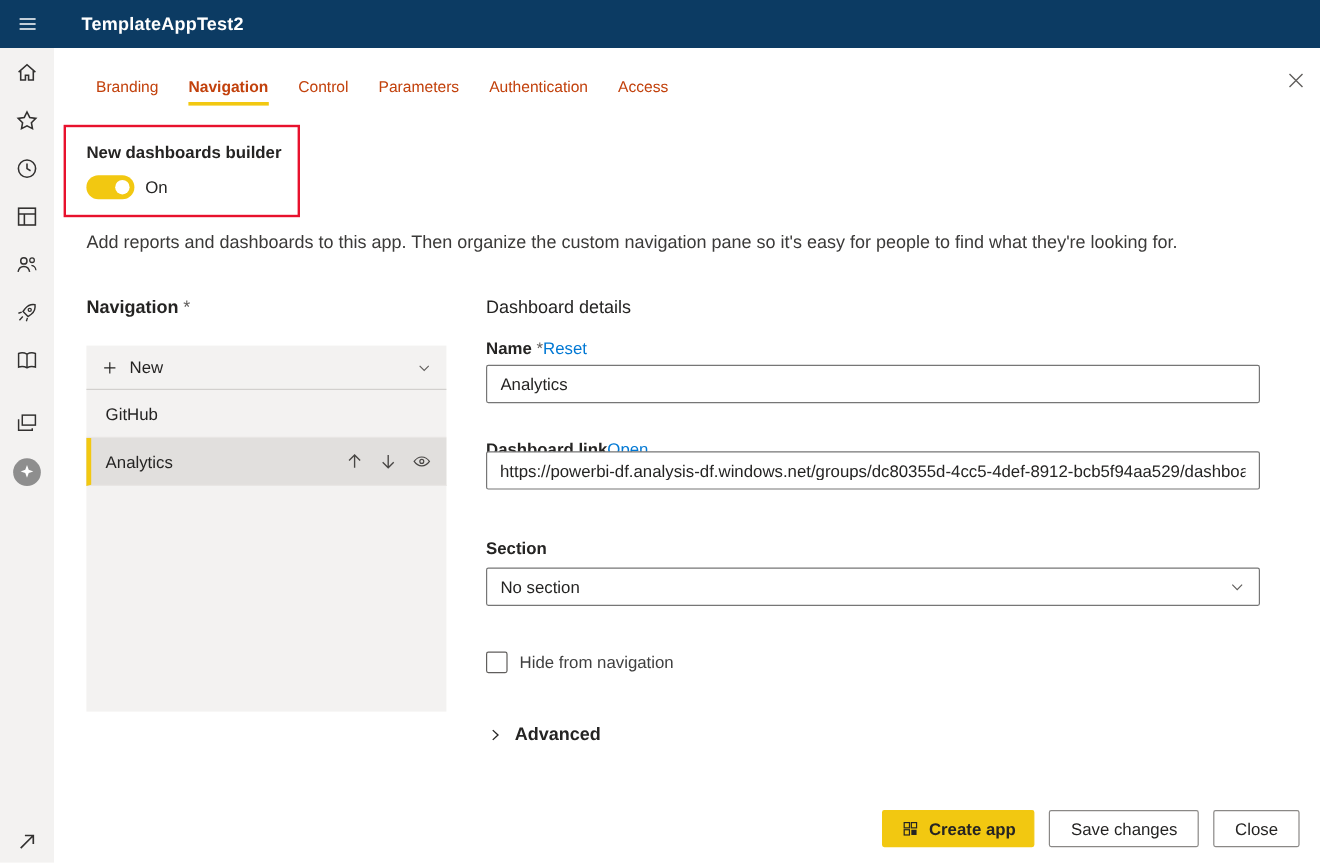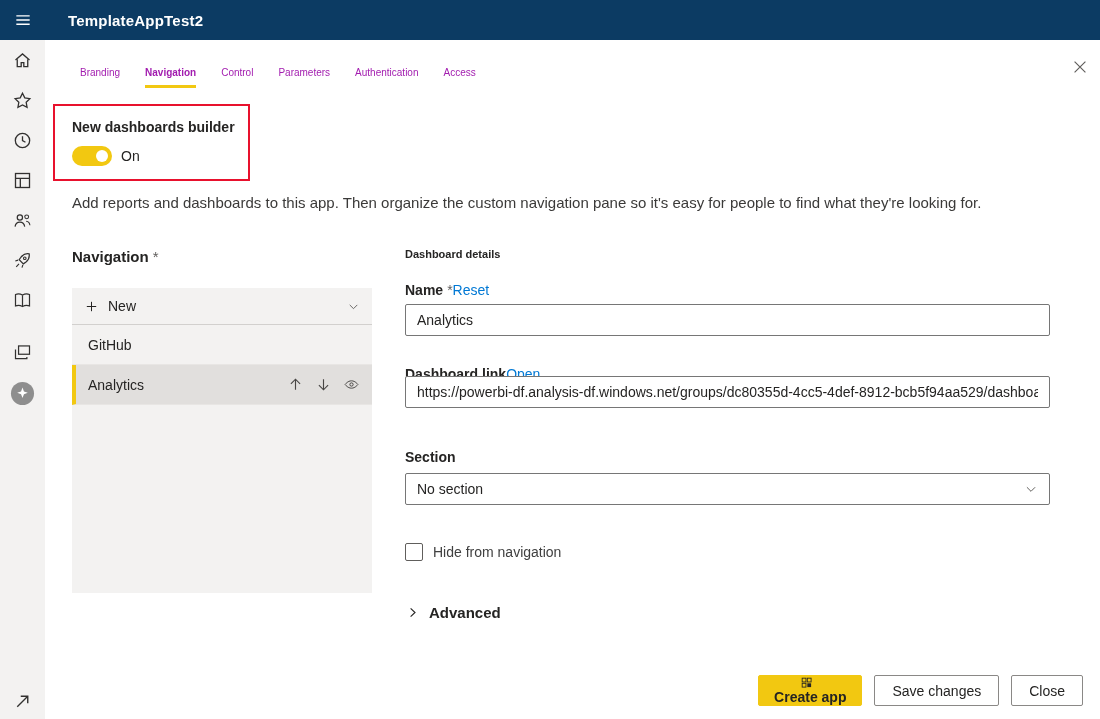--- a/index.html
+++ b/index.html
@@ -20,21 +20,21 @@
   .topbar-title { color:#ffffff; font-size:15px; font-weight:bold; margin-left:23px; letter-spacing:.2px; }
 
   
   .sidebar { position:absolute; left:0; top:40px; width:45px; height:679px; background:#f3f2f1; }
   .side-icon { position:absolute; left:12px; width:21px; height:21px; color:#323130; cursor:pointer; }
   .side-icon svg { width:100%; height:100%; display:block; }
   .avatar-icon { position:absolute; left:10px; width:25px; height:25px; cursor:pointer; }
 
   
   .tabs { position:absolute; left:80px; top:59px; height:29px; display:flex; gap:25px; }
-  .tab { position:relative; display:flex; align-items:center; font-size:10px; color:#a21caf; cursor:pointer; padding-bottom:2px; }
+  .tab { position:relative; display:flex; align-items:center; font-size:13px; color:#c2410c; cursor:pointer; padding-bottom:2px; }
   .tab.active { font-weight:bold; }
   .tab.active::after { content:""; position:absolute; left:0; right:0; bottom:0; height:3px; background:#f2c811; }
   .close-x { position:absolute; left:1070px; top:57px; width:20px; height:20px; cursor:pointer; }
 
   
   .annotation-box { position:absolute; left:53px; top:104px; width:197px; height:77px; border:2px solid #e8112d; pointer-events:none; }
   .builder-label { position:absolute; left:72px; top:119px; font-size:14px; font-weight:bold; color:#252423; }
   .toggle { position:absolute; left:72px; top:146px; width:40px; height:20px; background:#f2c811; border-radius:10px; cursor:pointer; }
   .toggle .knob { position:absolute; right:4px; top:4px; width:12px; height:12px; border-radius:50%; background:#ffffff; }
   .toggle-state { position:absolute; left:121px; top:148px; font-size:14px; color:#252423; }
@@ -49,21 +49,21 @@
   .nav-new-row .plus { width:15px; height:15px; margin-right:9px; }
   .nav-new-row .lbl { font-size:14px; color:#252423; flex:1; }
   .nav-new-row .chev { width:13px; height:13px; }
   .nav-row { height:40px; display:flex; align-items:center; padding:0 12px 0 16px; font-size:14px; color:#252423; border-bottom:1px solid #e8e6e4; cursor:pointer; }
   .nav-row.selected { background:#e1dfdd; border-left:4px solid #f2c811; padding-left:12px; }
   .nav-row .row-label { flex:1; }
   .row-icon { width:17px; height:17px; color:#484644; margin-left:11px; cursor:pointer; }
   .row-icon svg { width:100%; height:100%; display:block; }
 
   
-  .details-heading { position:absolute; left:405px; top:248px; font-size:11px; font-weight:bold; color:#252423; }
+  .details-heading { position:absolute; left:405px; top:248px; font-size:15px; font-weight:normal; color:#252423; }
   .field-row { position:absolute; left:405px; width:645px; display:flex; justify-content:flex-start; align-items:center; }
   .field-label { font-size:14px; font-weight:bold; color:#252423; }
   .link { font-size:14px; color:#0078d4; cursor:pointer; text-decoration:none; }
   .text-input {
     position:absolute; left:405px; width:645px; height:32px;
     border:1px solid #767676; border-radius:2px; background:#fff;
     font-family:"Liberation Sans", sans-serif; font-size:14px; color:#252423;
     padding:0 11px; outline:none;
   }
   .select-box {
@@ -75,21 +75,21 @@
   .select-box .chev { width:14px; height:14px; }
   .checkbox-row { position:absolute; left:405px; top:543px; display:flex; align-items:center; cursor:pointer; }
   .checkbox { width:18px; height:18px; border:1px solid #605e5c; border-radius:2px; background:#fff; }
   .checkbox-label { font-size:14px; color:#404040; margin-left:10px; }
   .advanced-row { position:absolute; left:405px; top:604px; display:flex; align-items:center; cursor:pointer; }
   .advanced-row .chev-r { width:15px; height:15px; margin-right:9px; }
   .advanced-label { font-size:15px; font-weight:bold; color:#252423; }
 
   
   .footer { position:absolute; top:675px; right:17px; display:flex; gap:12px; }
-  .btn { height:31px; display:flex; align-items:center; justify-content:center; font-size:14px; border-radius:2px; cursor:pointer; font-family:"Liberation Sans", sans-serif;flex-direction:column; }
+  .btn { height:31px; display:flex; align-items:center; justify-content:center; font-size:14px; border-radius:2px; cursor:pointer; font-family:"Liberation Sans", sans-serif; }
   .btn-primary { background:#f2c811; color:#252423; border:1px solid #f2c811; padding:0 15px; font-weight:bold; }
   .btn-primary .btn-icon { width:15px; height:15px; margin-right:8px; }
   .btn-secondary { background:#ffffff; color:#252423; border:1px solid #8a8886; padding:0 17px; }
 </style>
 </head>
 <body>
 
 <div class="topbar">
   <div class="hamburger">
     <svg width="20" height="20" viewBox="0 0 24 24">

